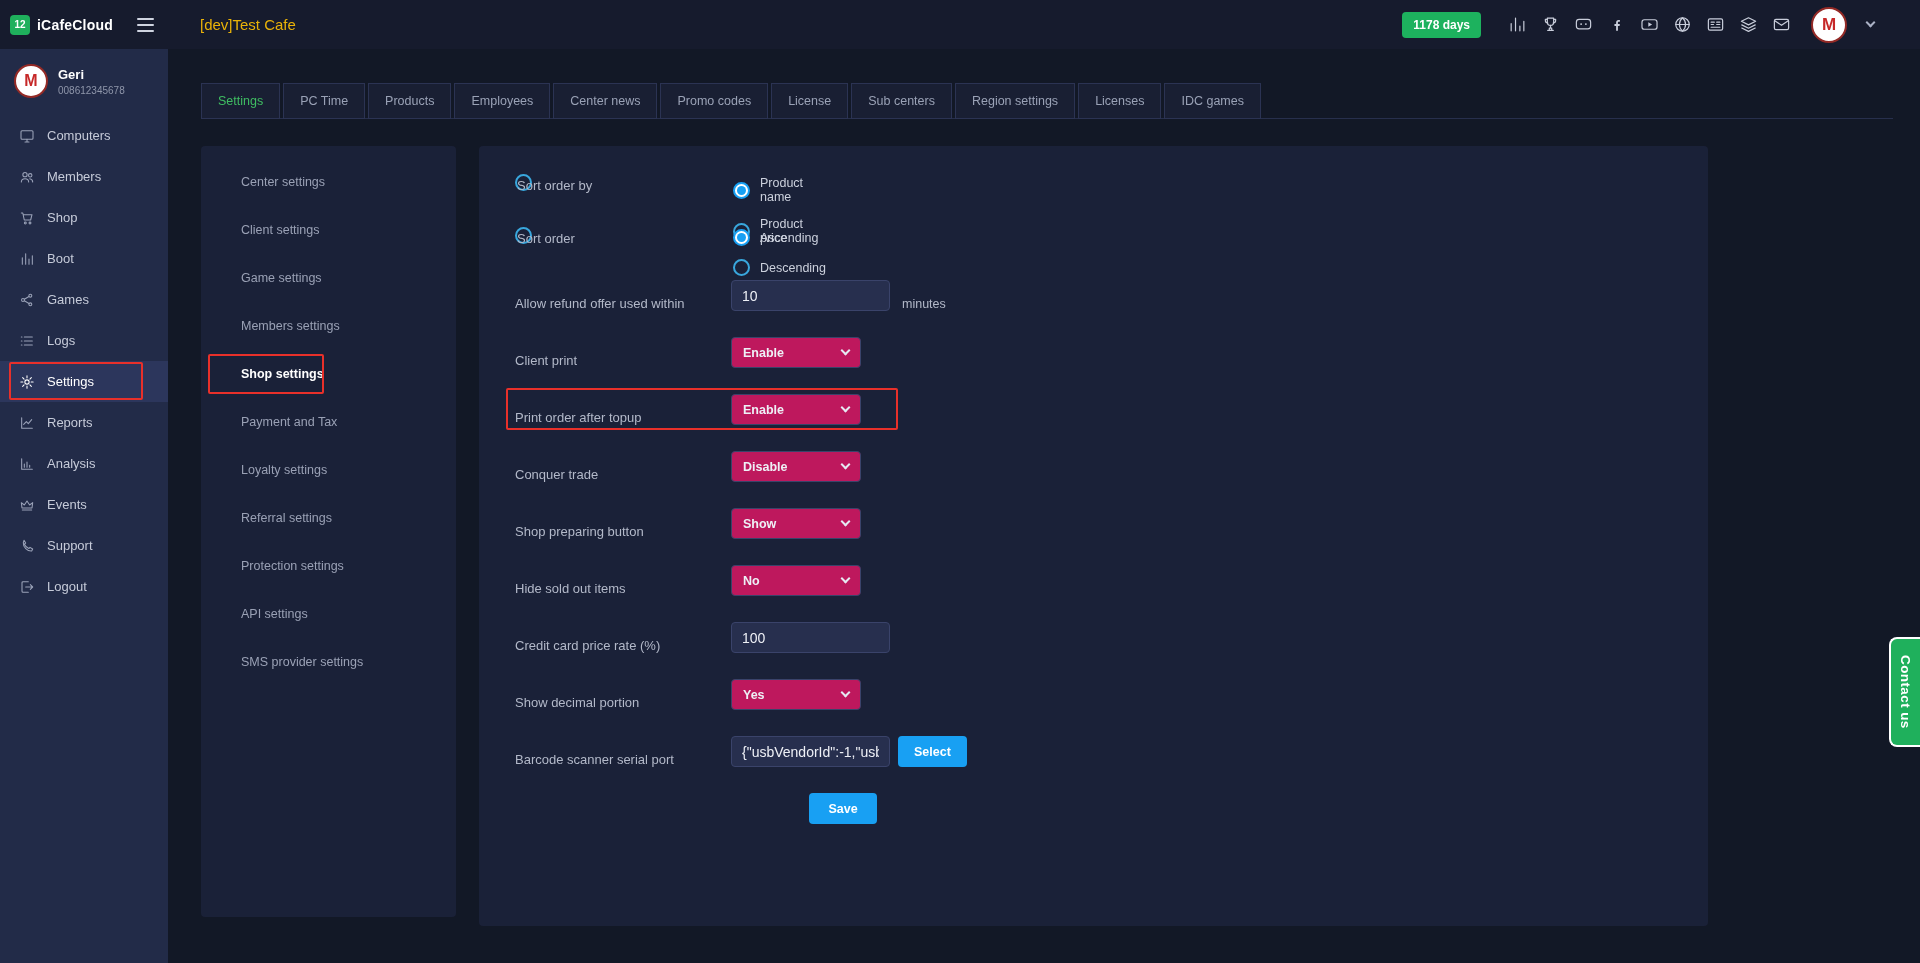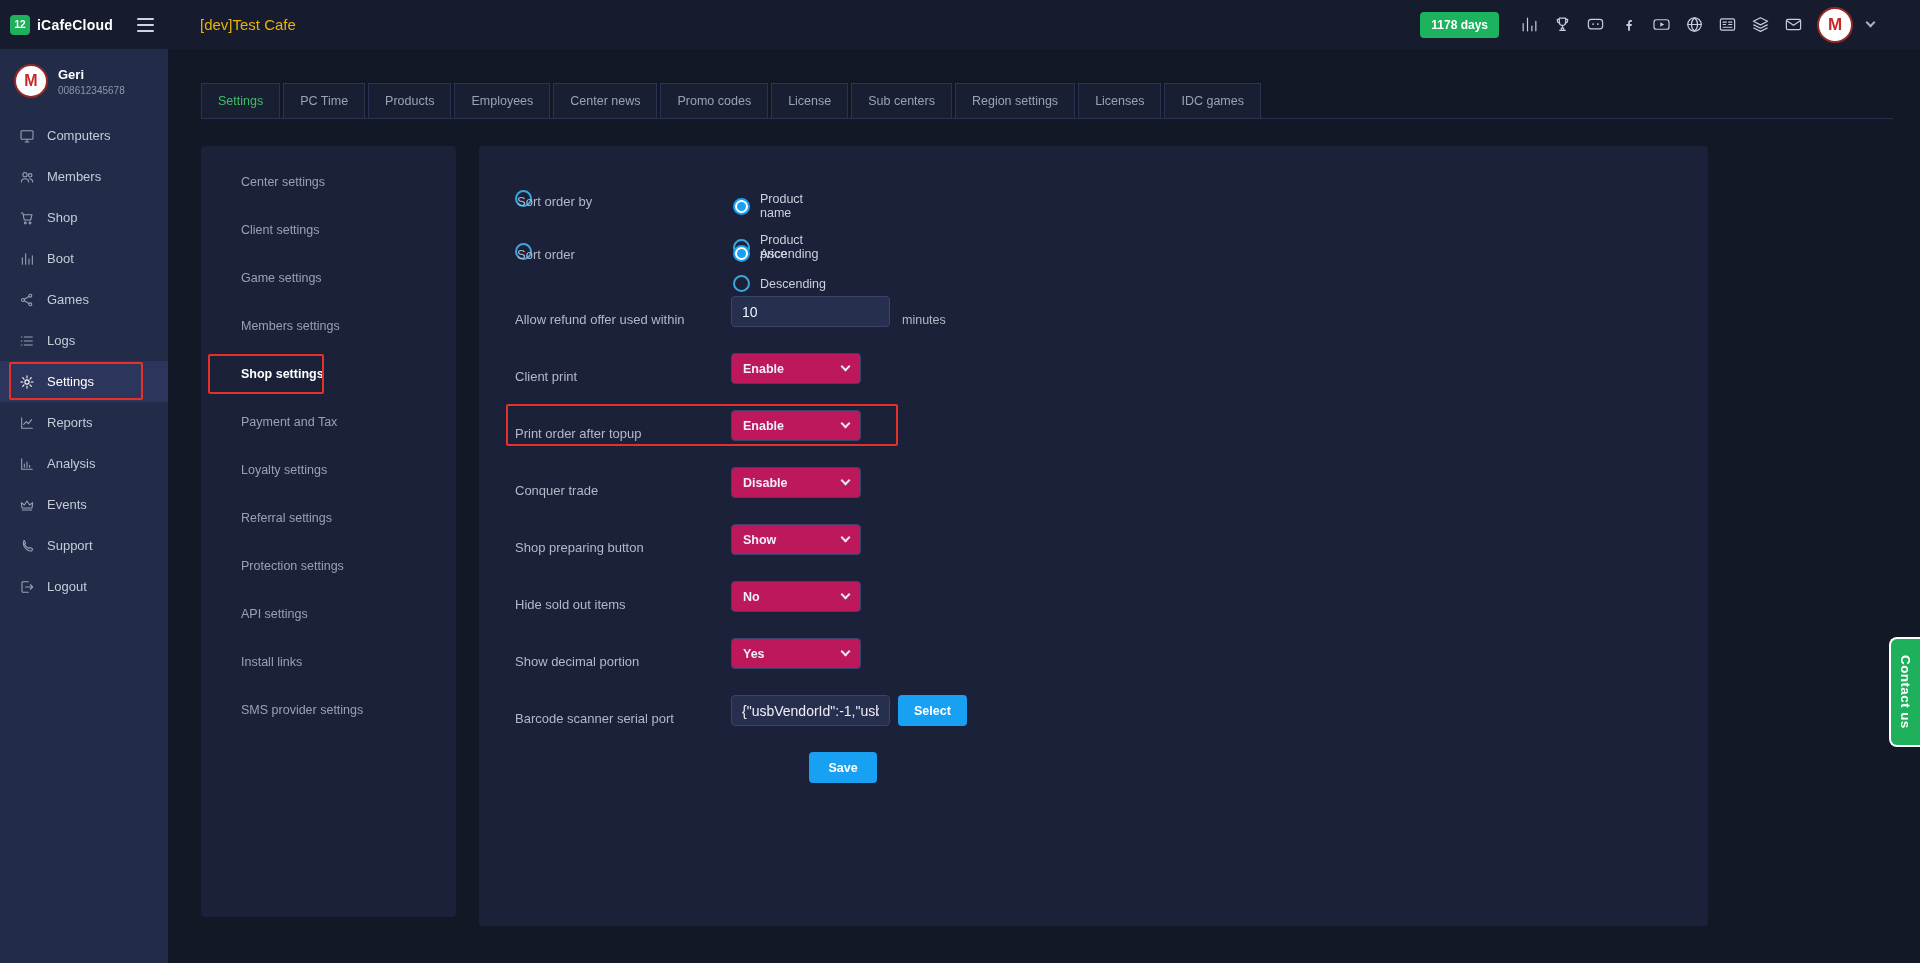--- a/index.html
+++ b/index.html
@@ -10,21 +10,21 @@
   
   .topbar { position:absolute; top:0; left:0; right:0; height:49px; background:#161b2d;
     display:flex; align-items:center; z-index:20; }
   .topbar-left { width:168px; display:flex; align-items:center; padding:0 12px 0 10px; gap:7px; flex:none; }
   .logo-box { width:20px; height:20px; background:#1fb05c; border-radius:4px; color:#fff;
     font-size:10px; font-weight:bold; display:flex; align-items:center; justify-content:center; }
   .brand { color:#fff; font-size:14px; font-weight:bold; letter-spacing:.2px; }
   .hamburger { margin-left:auto; display:flex; flex-direction:column; gap:4px; cursor:pointer; padding:4px 2px; }
   .hamburger span { width:17px; height:2px; background:#cfd4e0; border-radius:1px; }
   .topbar-title { margin-left:32px; color:#eab308; font-size:15px; }
-  .topbar-right { margin-left:auto; display:flex; align-items:center; gap:14px; padding-right:46px; }
+  .topbar-right { margin-left:auto; display:flex; align-items:center; gap:20px; padding-right:46px; }
   .days-badge { background:#1db25e; color:#fff; font-size:12px; font-weight:bold;
     padding:6px 11px; border-radius:4px; white-space:nowrap; }
   .tb-icons { display:flex; align-items:center; gap:13px; margin-left:6px; }
   .tb-icon { width:20px; height:20px; display:flex; align-items:center; justify-content:center; cursor:pointer; }
   .tb-icon svg { width:19px; height:19px; stroke:#c9cedb; fill:none; stroke-width:1.5;
     stroke-linecap:round; stroke-linejoin:round; display:block; }
   .tb-icon svg .f { fill:#c9cedb; stroke:none; }
   .avatar { width:36px; height:36px; border-radius:50%; background:#fff; border:2px solid #942a26;
     color:#c62828; font-weight:800; font-size:17px; display:flex; align-items:center; justify-content:center; cursor:pointer; }
   .chev { width:7px; height:7px; border-right:2px solid #aab1c5; border-bottom:2px solid #aab1c5;
@@ -59,21 +59,21 @@
     padding:10px 16px; white-space:nowrap; cursor:pointer; margin-bottom:-1px; }
   .tab.active { color:#3fbd62; }
 
   .content { display:flex; gap:23px; margin-top:27px; }
   .submenu-panel { width:255px; height:771px; background:#1a2138; border-radius:4px; padding-top:12px; flex:none; }
   .submenu-item { position:relative; height:48px; display:flex; align-items:center; padding-left:40px;
     color:#9aa1b5; font-size:12.5px; cursor:pointer; }
   .submenu-item.active { color:#fff; font-weight:bold; }
 
   .form-panel { position:relative; width:1229px; min-height:780px; background:#1a2138; border-radius:4px;
-    padding:44px 0 30px 36px; flex:none; }
+    padding:28px 0 30px 36px; flex:none; }
   .form-inner { width:620px; }
   .frow { position:relative; display:flex; align-items:flex-end; margin-bottom:26px; }
   .frow.radio { align-items:flex-start; margin-bottom:36px; }
   .frow-label { width:216px; flex:none; color:#b3b9c9; font-size:13px; }
   .frow.radio .frow-label { padding-top:2px; }
 
   .radio-group { display:flex; flex-direction:column; gap:13px; }
   .radio-option { display:flex; align-items:center; gap:10px; cursor:pointer; }
   .radio { width:17px; height:17px; border-radius:50%; border:2px solid #39a7dd; background:transparent;
     position:relative; flex:none; }
@@ -331,21 +331,20 @@
         <div class="submenu-item">Members settings</div>
         <div class="submenu-item active">
           <span>Shop settings</span>
           <div class="anno anno-submenu"></div>
         </div>
         <div class="submenu-item">Payment and Tax</div>
         <div class="submenu-item">Loyalty settings</div>
         <div class="submenu-item">Referral settings</div>
         <div class="submenu-item">Protection settings</div>
         <div class="submenu-item">API settings</div>
-        <div class="submenu-item">Install links</div>
         <div class="submenu-item">SMS provider settings</div>
       </div>
 
       <div class="form-panel">
         <div class="form-inner">
 
           <div class="frow radio">
             <div class="frow-label">Sort order by</div>
             <div class="radio-group">
               <label class="radio-option">
@@ -413,20 +412,24 @@
           </div>
 
           <div class="frow">
             <div class="frow-label">Hide sold out items</div>
             <div class="select">
               <span class="select-value">No</span>
               <span class="s-caret"></span>
             </div>
           </div>
 
+          <div class="frow">
+            <div class="frow-label">Credit card price rate (%)</div>
+            <input class="tinput" value="100" style="">
+          </div>
 
           <div class="frow">
             <div class="frow-label">Show decimal portion</div>
             <div class="select">
               <span class="select-value">Yes</span>
               <span class="s-caret"></span>
             </div>
           </div>
 
           <div class="frow">

